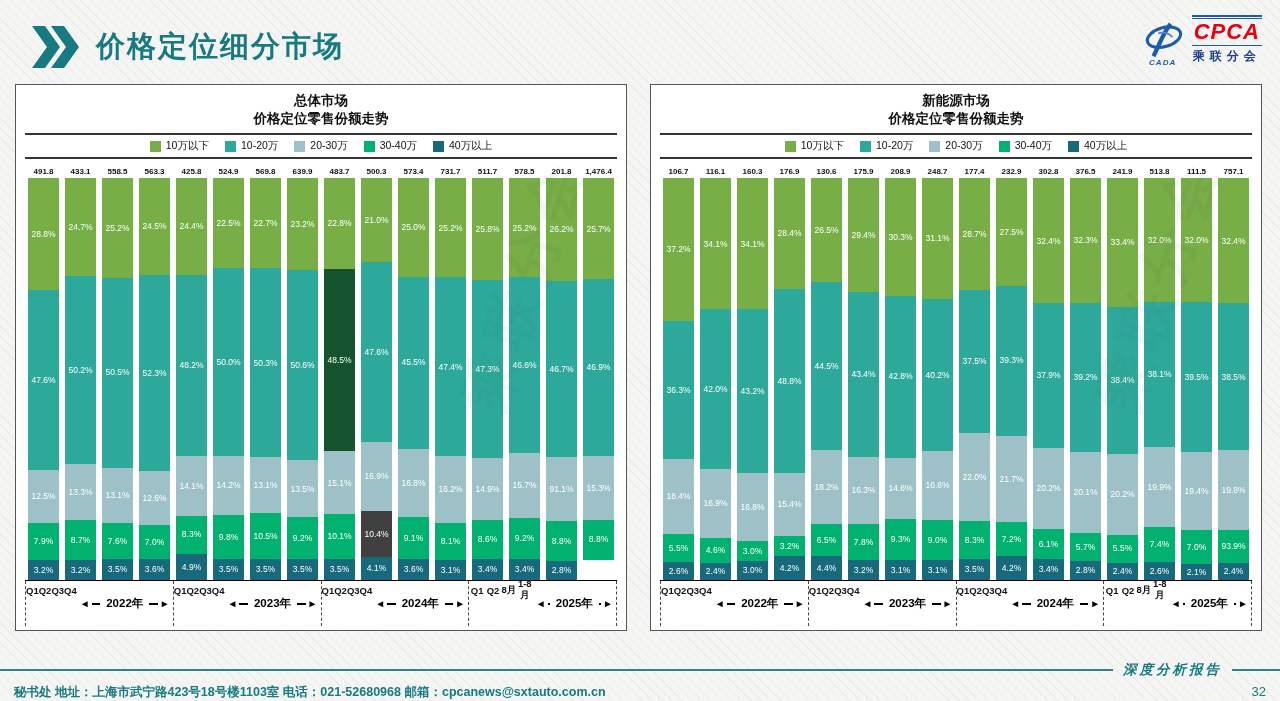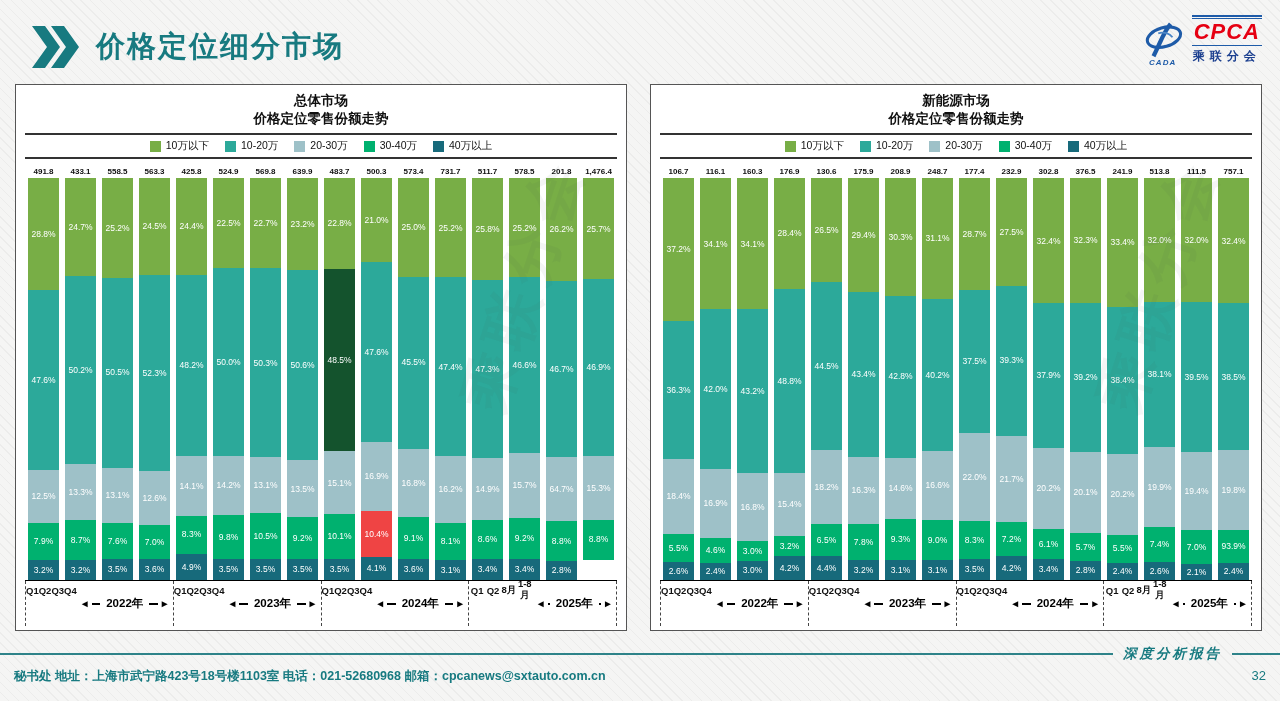--- a/index.html
+++ b/index.html
@@ -39,21 +39,21 @@
   .axis-group { flex:1; display:flex; border-left:1.5px dashed #444; }
   .axis-group:last-child { border-right:1.5px dashed #444; }
   .q-row { display:flex; height:18px; align-items:center; }
   .q-cell { flex:1; text-align:center; font-size:9.5px; font-weight:bold; color:#111; }
   .y-row { flex:1; display:flex; align-items:center; padding:0 3px; gap:2px; }
   .y-row .arr { font-size:10px; color:#000; line-height:1; }
   .y-row .line { flex:1; height:2px; background:#000; }
   .y-row .year { font-size:11.5px; font-weight:bold; color:#000; padding:0 4px; }
   .watermark { position:absolute; right:-30px; top:160px; transform:rotate(-72deg); font-size:58px; color:rgba(60,80,90,.06); font-weight:bold; letter-spacing:8px; pointer-events:none; }
   
-  .footer { position:absolute; left:0; right:0; bottom:16px; height:40px;text-align:right; }
+  .footer { position:absolute; left:0; right:0; bottom:0; height:40px;text-align:right; }
   .footer-line-row { display:flex; align-items:center; }
   .f-line { height:2px; background:#2E8389; }
   .f-line.long { flex:1; }
   .f-line.short { width:48px; }
   .report-label { font-family:"Liberation Serif","DejaVu Serif",serif; font-style:italic; font-weight:bold; color:#177A80; font-size:13.5px; letter-spacing:3px; padding:0 10px; }
   .footer-bottom { display:flex; justify-content:space-between; padding:5px 14px 0 14px; }
   .address { color:#177A80; font-size:12.5px; font-weight:bold; }
   .page-number { color:#177A80; font-size:13px; }
 </style>
 </head>
@@ -299,21 +299,21 @@
           <div class="stack">
             <div class="seg" style="flex-grow: 21; background: rgb(120, 174, 70);">
               <span>21.0%</span>
             </div>
             <div class="seg" style="flex-grow: 47.6; background: rgb(44, 169, 154);">
               <span>47.6%</span>
             </div>
             <div class="seg" style="flex-grow: 16.9; background: rgb(158, 193, 200);">
               <span>16.9%</span>
             </div>
-            <div class="seg" style="flex-grow: 10.4; background: #ef4444;">
+            <div class="seg" style="flex-grow: 10.4; background: #404040;">
               <span>10.4%</span>
             </div>
             <div class="seg" style="flex-grow: 4.1; background: rgb(23, 106, 123);">
               <span>4.1%</span>
             </div>
           </div>
         </div>
         <div class="bar">
           <div class="total">573.4</div>
           <div class="stack">
@@ -397,21 +397,21 @@
         <div class="bar">
           <div class="total">201.8</div>
           <div class="stack">
             <div class="seg" style="flex-grow: 26.2; background: rgb(120, 174, 70);">
               <span>26.2%</span>
             </div>
             <div class="seg" style="flex-grow: 46.7; background: rgb(44, 169, 154);">
               <span>46.7%</span>
             </div>
             <div class="seg" style="flex-grow: 15.6; background: rgb(158, 193, 200);">
-              <span>64.7%</span>
+              <span>91.1%</span>
             </div>
             <div class="seg" style="flex-grow: 8.8; background: rgb(0, 177, 111);">
               <span>8.8%</span>
             </div>
             <div class="seg" style="flex-grow: 2.8; background: rgb(23, 106, 123);">
               <span>2.8%</span>
             </div>
           </div>
         </div>
         <div class="bar">

